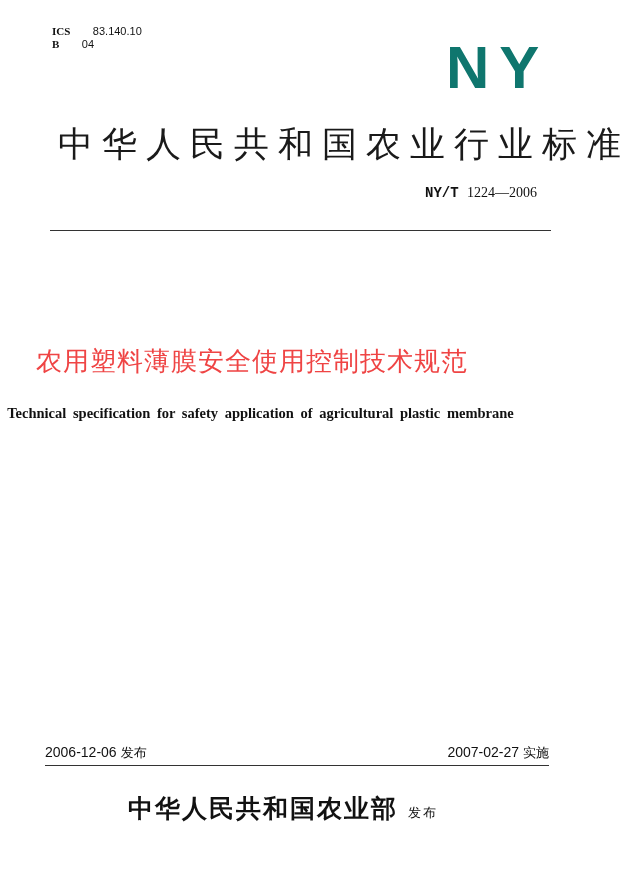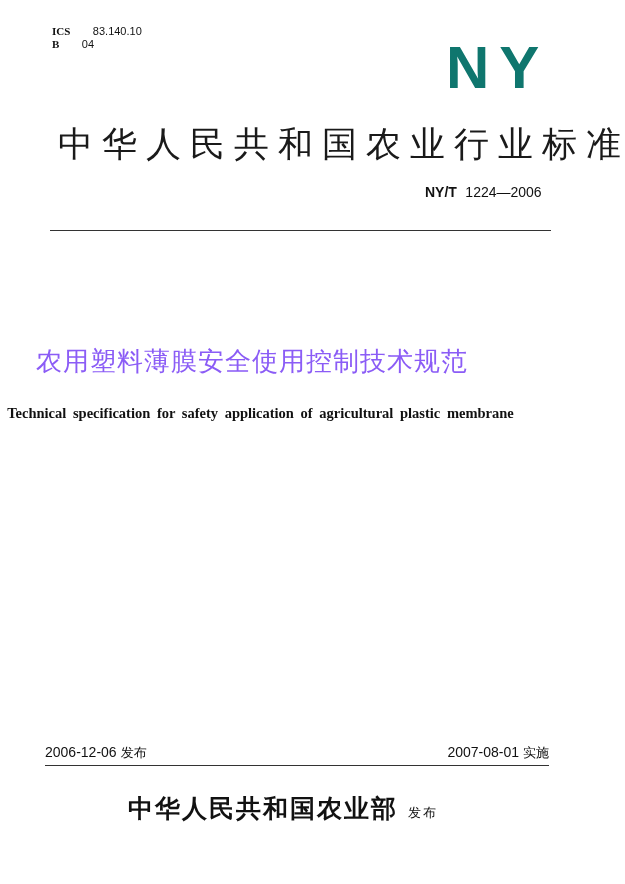--- a/index.html
+++ b/index.html
@@ -60,45 +60,45 @@
       white-space: nowrap;
     }
 
     .std-number {
       left: 425px;
       top: 184px;
       white-space: nowrap;
       font-size: 14px;
     }
     .std-number .prefix {
-      font-family: Liberation Sans, sans-serif;
+      font-family: Liberation Mono, monospace;
       font-weight: bold;
       margin-right: 4px;
     }
     .std-number .code {
-      font-family: Liberation Sans, sans-serif;
+      font-family: Liberation Serif, serif;
     }
 
     .rule {
       height: 1px;
       background: #333333;
     }
     .rule-top { left: 50px; top: 230px; width: 501px; }
     .rule-bottom { left: 45px; top: 765px; width: 504px; }
 
     .title-cn {
       left: 0;
       width: 504px;
       top: 345px;
       text-align: center;
       font-family: "DejaVu Sans", sans-serif;
       font-size: 26px;
       line-height: 32px;
       letter-spacing: 1px;
-      color: #8b5cf6;
+      color: #ef4444;
       white-space: nowrap;
     }
 
     .title-en {
       left: 0;
       width: 521px;
       top: 405px;
       text-align: center;
       font-family: "Liberation Serif", serif;
       font-weight: bold;
@@ -174,20 +174,20 @@
 
 <div class="abs title-cn">农用塑料薄膜安全使用控制技术规范</div>
 
 <div class="abs title-en">Technical specification for safety application of agricultural plastic membrane</div>
 
 <div class="abs date-issue">
   <span>2006-12-06</span><span class="suffix">发布</span>
 </div>
 
 <div class="abs date-impl">
-  <span>2007-08-01</span><span class="suffix">实施</span>
+  <span>2007-02-27</span><span class="suffix">实施</span>
 </div>
 
 <div class="abs rule rule-bottom"></div>
 
 <div class="abs publisher">
   <span class="org">中华人民共和国农业部</span><span class="suffix">发布</span>
 </div>
 
 </body></html>

